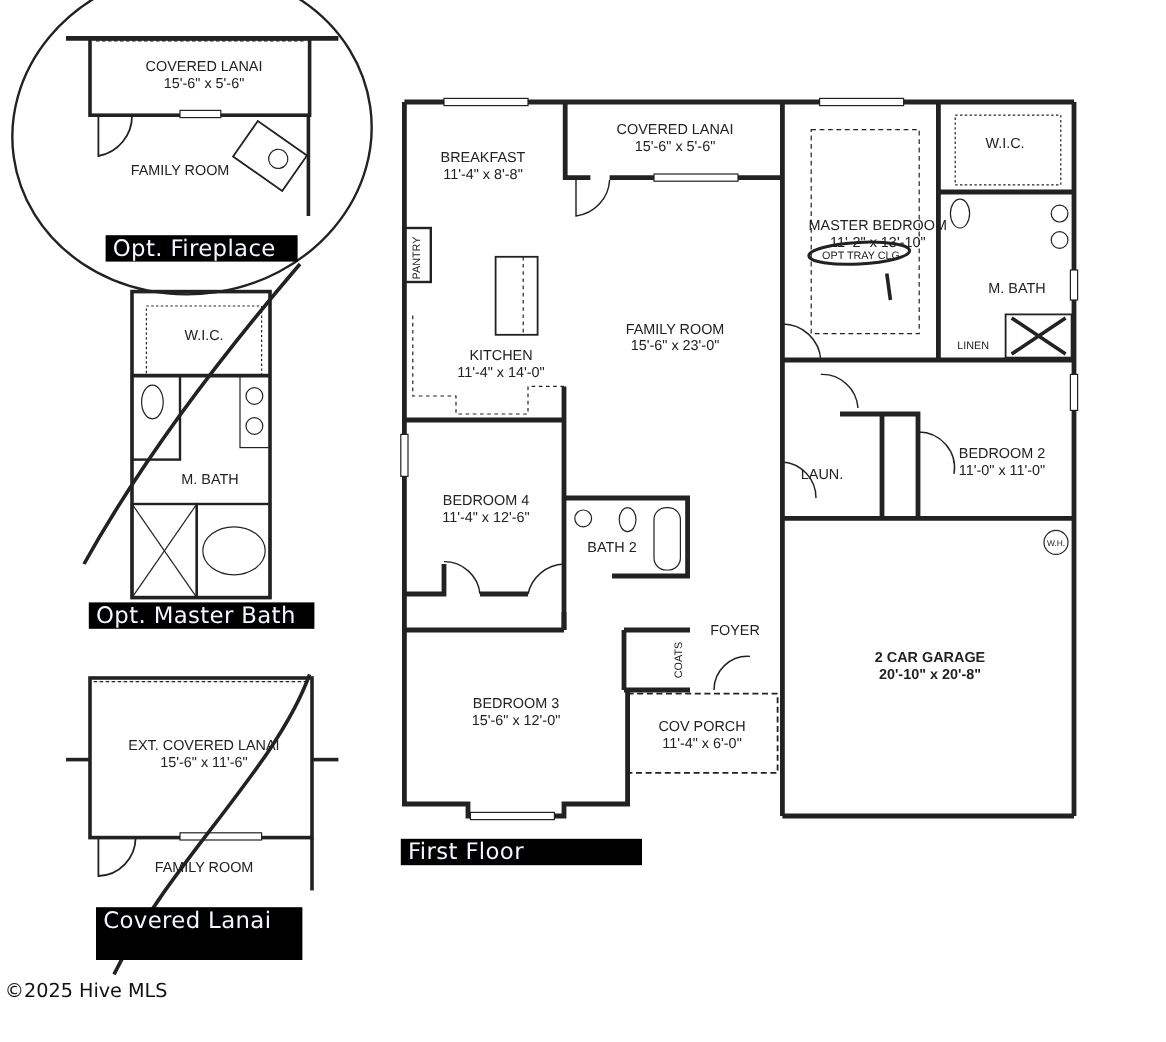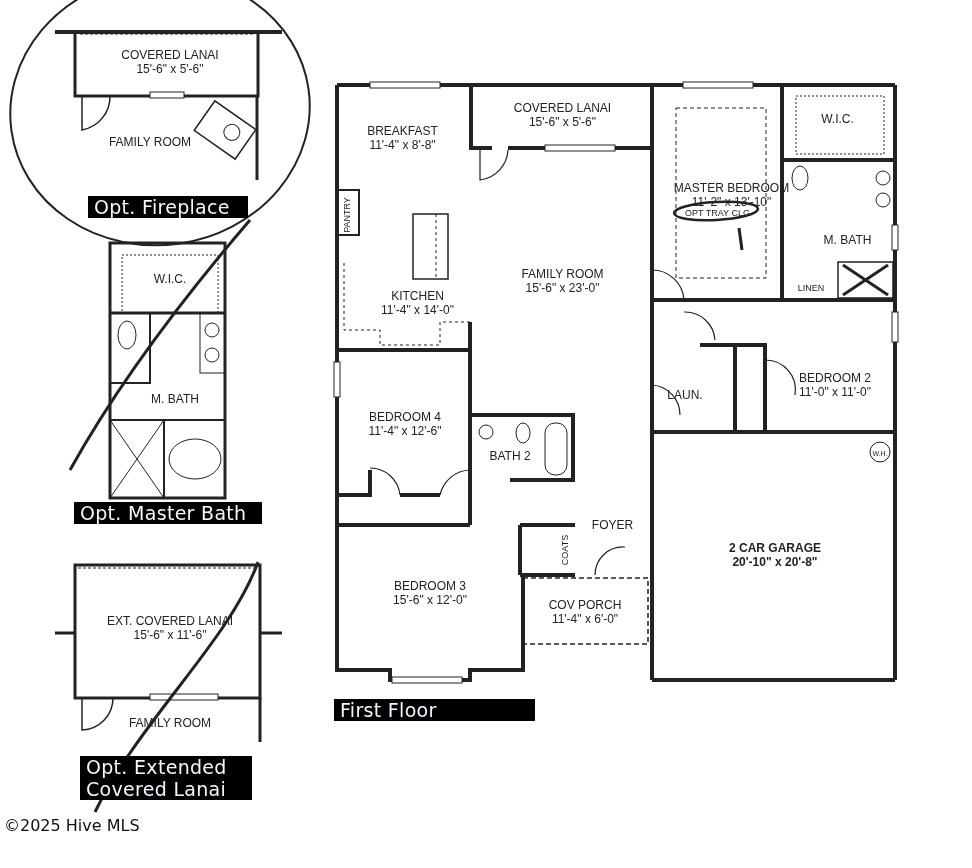--- a/index.html
+++ b/index.html
@@ -140,21 +140,20 @@
 
 <div class="lbl" style="left:140px;top:272px;width:60px;">W.I.C.</div>
 <div class="lbl" style="left:145px;top:392px;width:60px;">M. BATH</div>
 <div class="banner" style="left:74px;top:502px;width:176px;height:22px;">Opt. Master Bath</div>
 
 <div class="lbl" style="left:95px;top:614px;width:150px;">
   <span>EXT. COVERED LANAI</span><span class="dim">15'-6" x 11'-6"</span>
 </div>
 <div class="lbl" style="left:115px;top:716px;width:110px;">FAMILY ROOM</div>
 <div class="banner" style="left:80px;top:756px;width:160px;height:44px;">
-  <div>Opt. Extended</div>
     <div>Covered Lanai</div>
 </div>
 
 <div class="lbl" style="left:345px;top:124px;width:115px;"><span>BREAKFAST</span><span class="dim">11'-4" x 8'-8"</span></div>
 <div class="lbl" style="left:490px;top:101px;width:145px;"><span>COVERED LANAI</span><span class="dim">15'-6" x 5'-6"</span></div>
 <div class="lbl" style="left:669px;top:181px;width:125px;"><span>MASTER BEDROOM</span><span class="dim">11'-2" x 13'-10"</span></div>
 <div class="lbl small" style="left:680px;top:206px;width:75px;">OPT TRAY CLG</div>
 <div class="lbl" style="left:810px;top:112px;width:55px;">W.I.C.</div>
 <div class="lbl" style="left:815px;top:233px;width:65px;">M. BATH</div>
 <div class="lbl small" style="left:793px;top:281px;width:36px;">LINEN</div>

